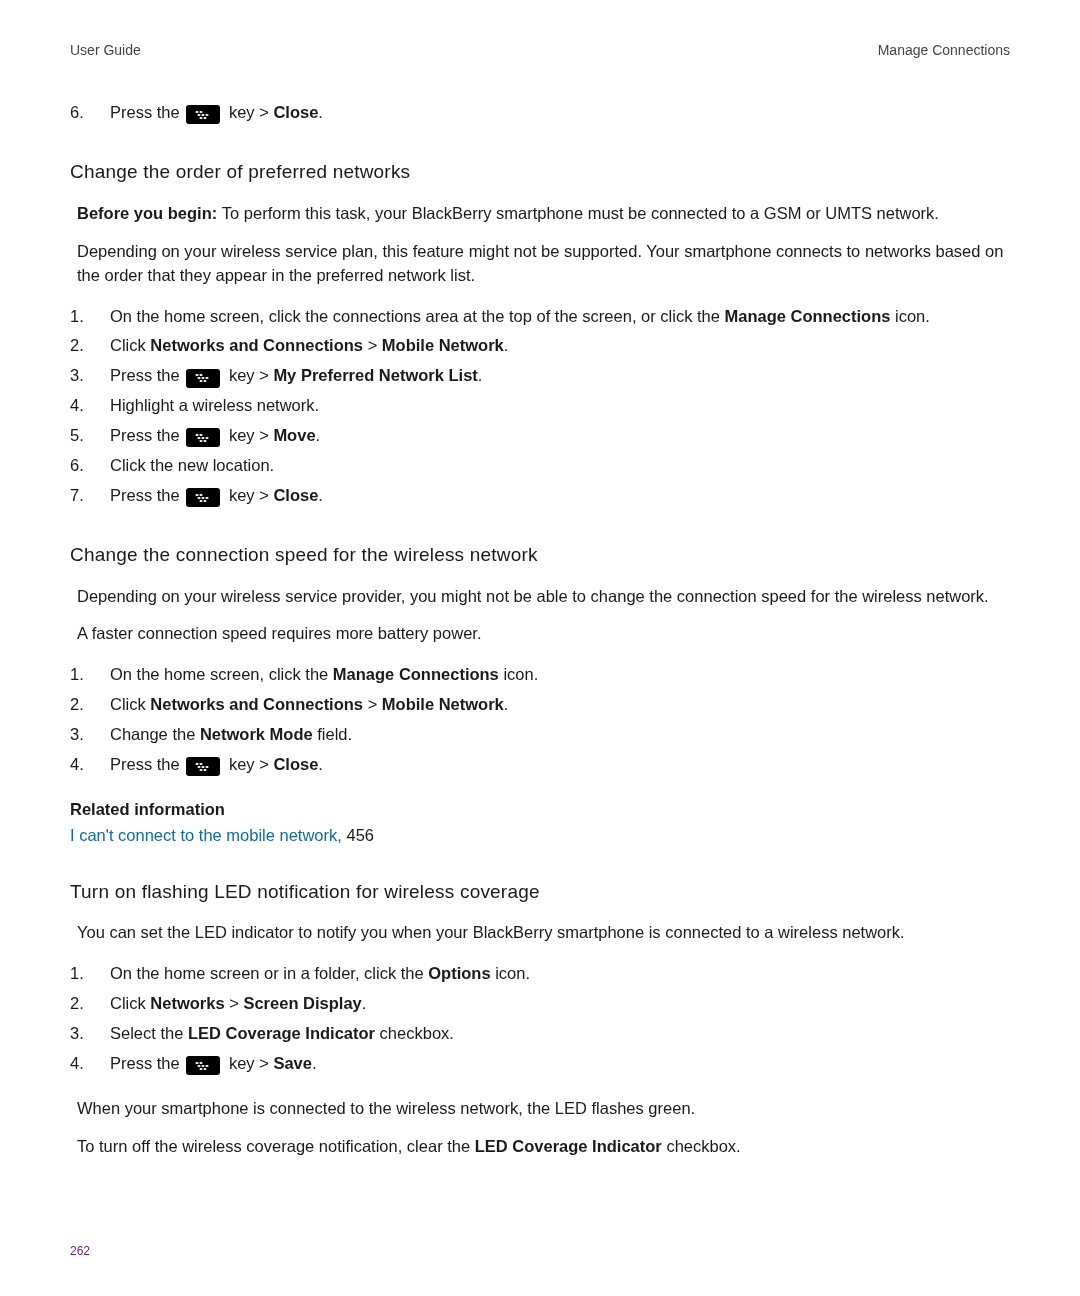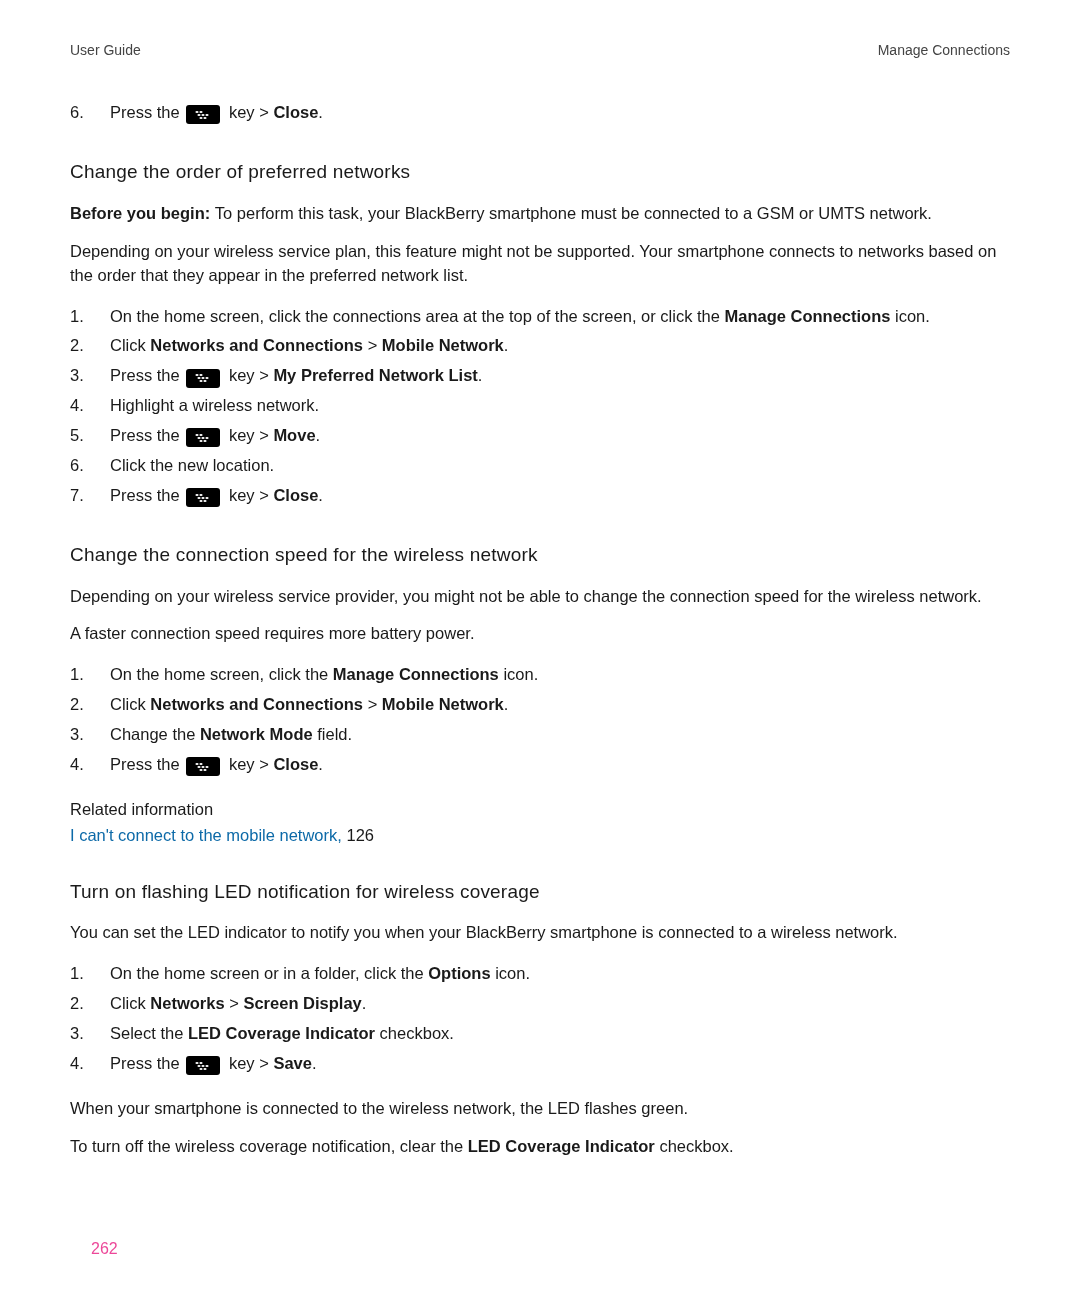--- a/index.html
+++ b/index.html
@@ -24,21 +24,21 @@
     font-size: 14px;
     color: #444;
     margin-bottom: 38px;
   }
   h2.section {
     font-size: 19px;
     font-weight: 400;
     margin: 30px 0 16px 0;
     letter-spacing: 0.2px;
   }
-  p { margin: 8px 0 14px 0; }
+  p { margin: 8px 0 14px 7px; }
   ol.steps {
     list-style: none;
     padding: 0;
     margin: 10px 0 18px 0;
     counter-reset: step;
   }
   ol.steps > li {
     counter-increment: step;
     padding: 3px 0 3px 40px;
     position: relative;
@@ -58,32 +58,31 @@
     border-radius: 3px;
     position: relative;
     margin: 0 4px -2px 2px;
   }
   .bb-key svg {
     position: absolute;
     left: 50%; top: 50%;
     transform: translate(-50%, -50%);
   }
   .bold { font-weight: 700; }
-  .related-hdr { font-weight: 400; margin-top: 14px; margin-bottom: 2px; }
+  .related-hdr { font-weight: 700; margin-top: 14px; margin-bottom: 2px; }
   a.rel-link {
     color: #0d6aa8;
     text-decoration: none;
   }
   .page-num {
     position: absolute;
     bottom: 36px;
     left: 70px;
-    font-size: 16px;
-    color: #ec4899;
-    margin-left: 21px;
+    font-size: 12px;
+    color: #701a75;
   }
 </style>
 </head>
 <body>
 
 <div class="page">
 
   <div class="hdr">
     <span>User Guide</span>
     <span>Manage Connections</span>
@@ -168,21 +167,21 @@
               <ellipse cx="9" cy="6" rx="1.6" ry="1.1"></ellipse>
               <ellipse cx="13" cy="6" rx="1.6" ry="1.1"></ellipse>
               <ellipse cx="7" cy="9" rx="1.6" ry="1.1"></ellipse>
               <ellipse cx="11" cy="9" rx="1.6" ry="1.1"></ellipse>
             </g>
           </svg></span><span> key &gt; </span><span class="bold">Close</span><span>.</span></li>
   </ol>
 
   <div class="related-hdr">Related information</div>
   <div>
-    <a href="#" class="rel-link">I can't connect to the mobile network, </a><span>126</span>
+    <a href="#" class="rel-link">I can't connect to the mobile network, </a><span>456</span>
   </div>
 
   <h2 class="section">Turn on flashing LED notification for wireless coverage</h2>
   <p>You can set the LED indicator to notify you when your BlackBerry smartphone is connected to a wireless network.</p>
 
   <ol class="steps">
     <li><span>On the home screen or in a folder, click the </span><span class="bold">Options</span><span> icon.</span></li>
     <li><span>Click </span><span class="bold">Networks</span><span> &gt; </span><span class="bold">Screen Display</span><span>.</span></li>
     <li><span>Select the </span><span class="bold">LED Coverage Indicator</span><span> checkbox.</span></li>
     <li><span>Press the </span><span class="bb-key"><svg width="18" height="12" viewBox="0 0 18 12">

